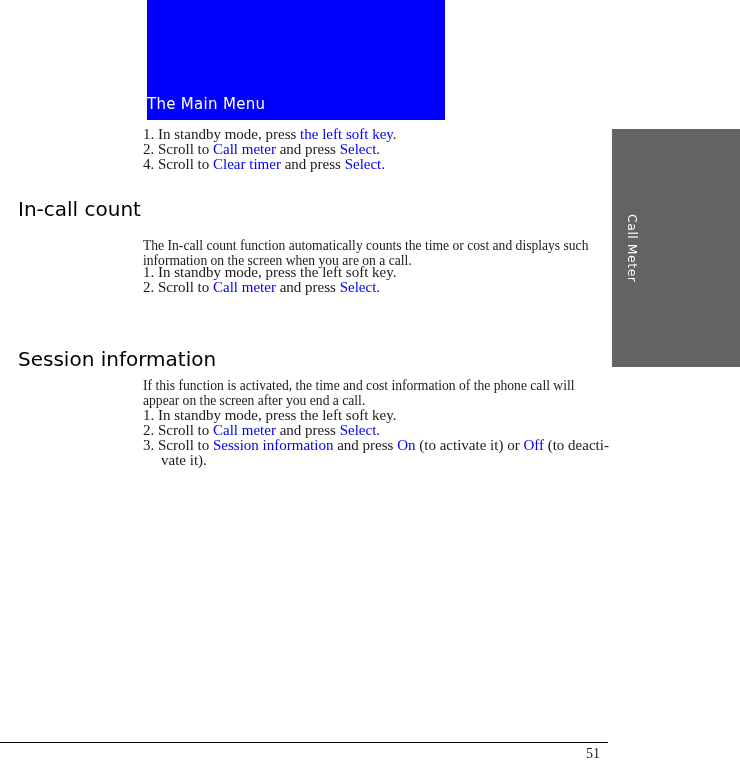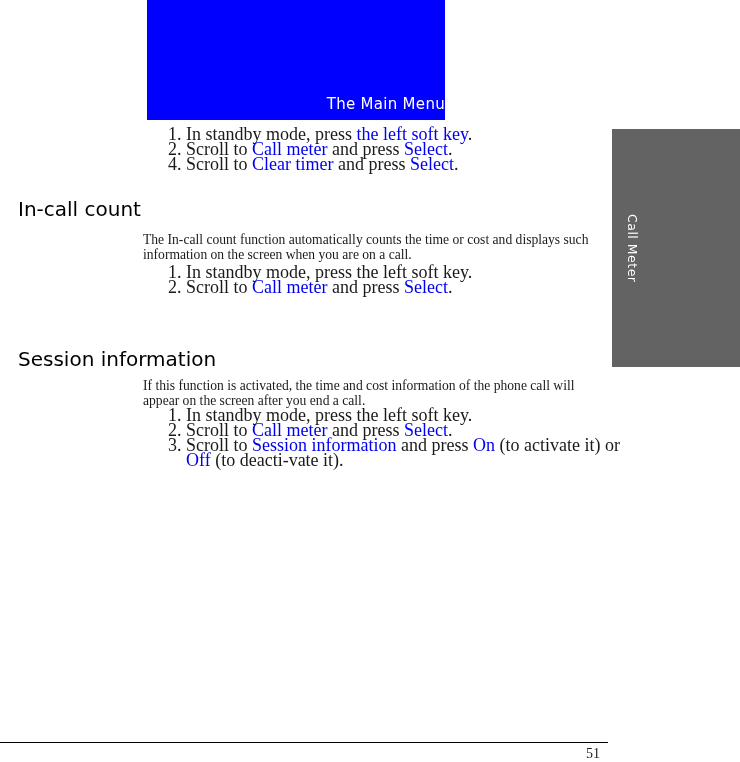--- a/index.html
+++ b/index.html
@@ -4,24 +4,24 @@
 <style>
   html, body { margin:0; padding:0; background:#ffffff; }
   body { width:740px; height:762px; position:relative; overflow:hidden; }
   .serif { font-family: "Liberation Serif", "DejaVu Serif", serif; }
   .sans { font-family: "DejaVu Sans", "Liberation Sans", sans-serif; }
   .banner {
     position:absolute; left:147px; top:0; width:298px; height:120px;
     background:#0000ff;
   }
   .banner-title {
-    position:absolute; left:0; right:0; bottom:7px; text-align:right;
+    position:absolute; left:0; right:0; bottom:7px; text-align:left;
     color:#ffffff; font-size:15px; letter-spacing:0.3px;
   }
-  .steps { position:absolute; left:143px; font-size:18px; line-height:15px; color:#1a1a1a;margin-left:25px; }
+  .steps { position:absolute; left:143px; font-size:15px; line-height:15px; color:#1a1a1a; }
   .steps p { margin:0; }
   .blue { color:#0000ee; }
   .hang { padding-left:18px; text-indent:-18px; }
   .h2 { position:absolute; left:18px; font-size:20px; color:#000; margin:0; font-weight:normal; }
   .para { position:absolute; left:143px; width:462px; font-size:13.6px; line-height:15px; color:#1a1a1a; margin:0; }
   .sidetab {
     position:absolute; left:612px; top:129px; width:128px; height:238px;
     background:#636363;
   }
   .sidetab-label {
@@ -40,21 +40,21 @@
 </div>
 
 <div class="steps serif" style="top:127px;">
   <p><span>1. </span><span>In standby mode, press </span><span class="blue">the left soft key</span><span>.</span></p>
   <p><span>2. </span><span>Scroll to </span><span class="blue">Call meter</span><span> and press </span><span class="blue">Select</span><span>.</span></p>
   <p><span>4. </span><span>Scroll to </span><span class="blue">Clear timer</span><span> and press </span><span class="blue">Select</span><span>.</span></p>
 </div>
 
 <h2 class="h2 sans" style="top:197px;">In-call count</h2>
 
-<p class="para serif" style="top:232px;">The In-call count function automatically counts the time or cost and displays such information on the screen when you are on a call.</p>
+<p class="para serif" style="top:238px;">The In-call count function automatically counts the time or cost and displays such information on the screen when you are on a call.</p>
 
 <div class="steps serif" style="top:265px; width:462px;">
   <p><span>1. </span><span>In standby mode, press the left soft key.</span></p>
   <p><span>2. </span><span>Scroll to </span><span class="blue">Call meter</span><span> and press </span><span class="blue">Select</span><span>.</span></p>
 </div>
 
 <h2 class="h2 sans" style="top:347px;">Session information</h2>
 
 <p class="para serif" style="top:378px;">If this function is activated, the time and cost information of the phone call will appear on the screen after you end a call.</p>
 

